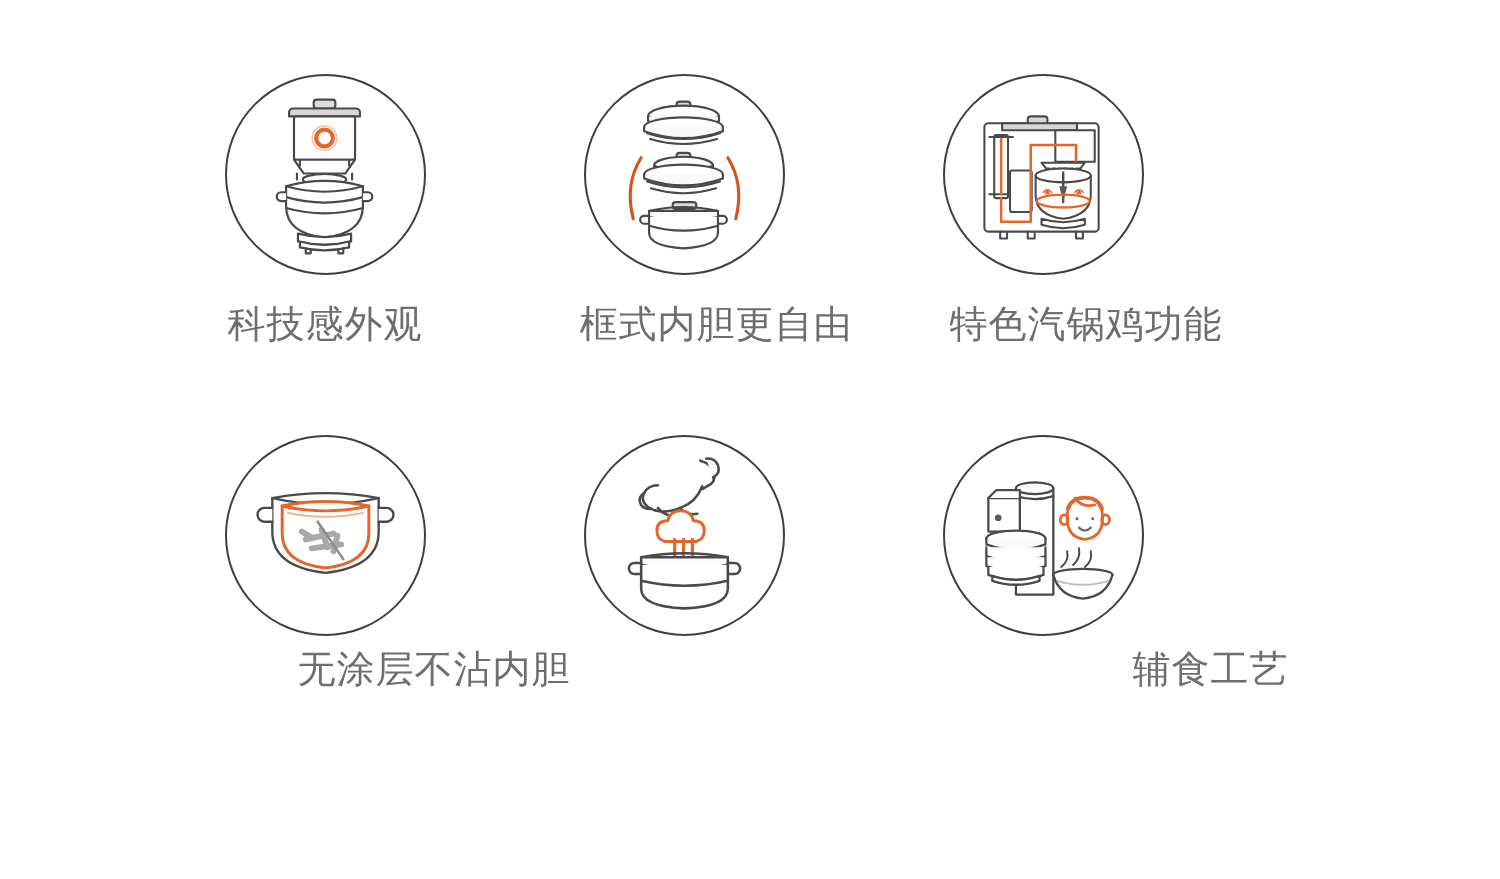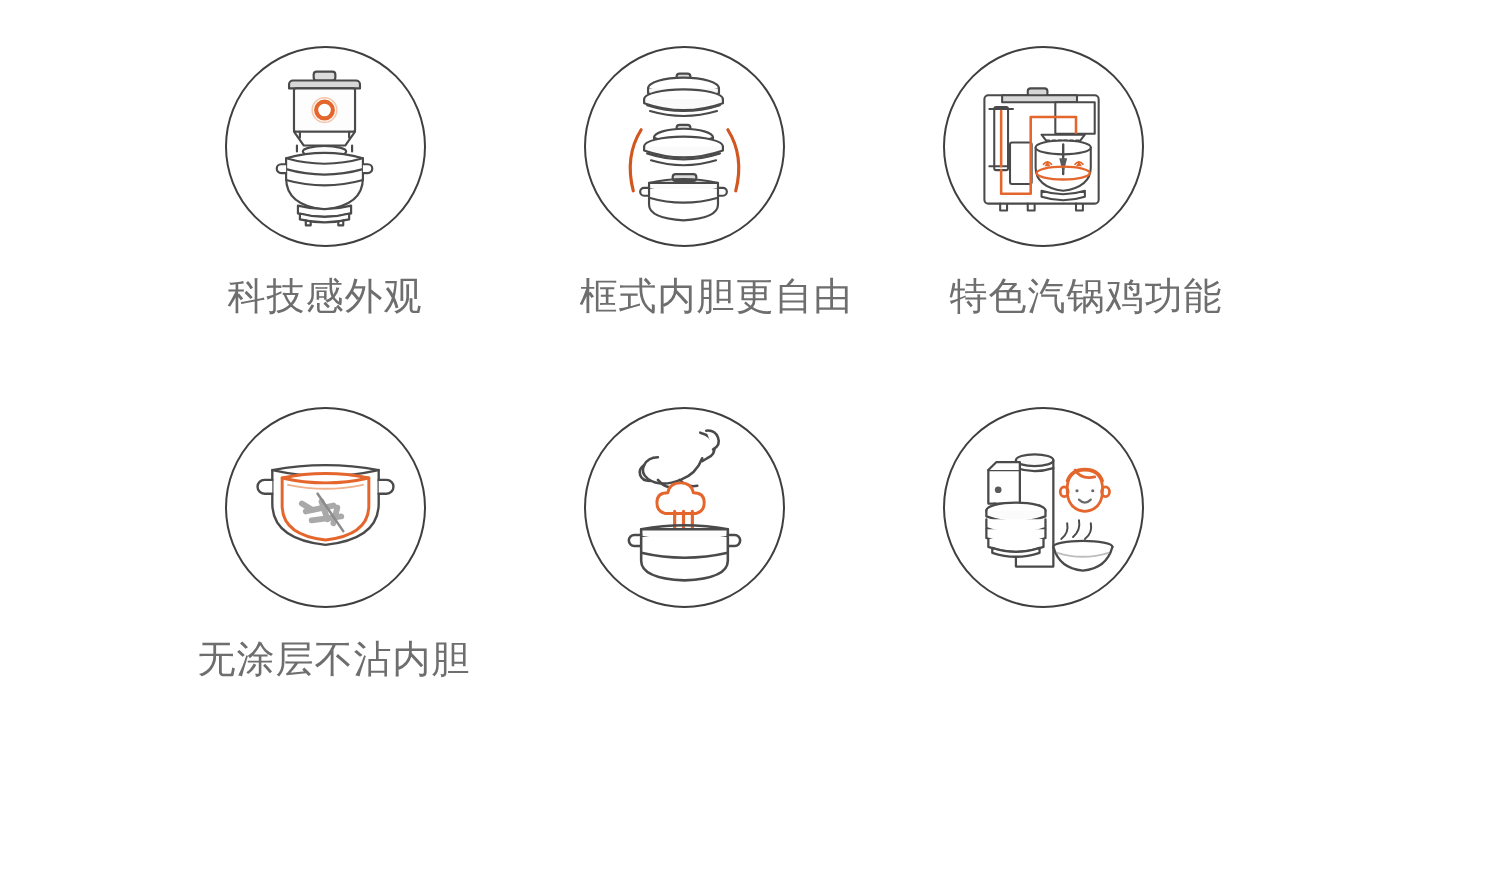--- a/index.html
+++ b/index.html
@@ -19,21 +19,21 @@
     position: absolute;
     left: 0;
     top: 0;
     width: 1500px;
     height: 879px;
     display: grid;
     grid-template-columns: 359px 359px 359px;
     grid-template-rows: 361px 361px;
     justify-content: center;
     align-content: start;
-    padding-top: 46px;
+    padding-top: 74px;
     box-sizing: border-box;
   }
   .feature-cell {
     position: relative;
     width: 359px;
   }
   .icon-circle {
     width: 201px;
     height: 201px;
     border: 2.2px solid #3f3f3f;
@@ -56,21 +56,22 @@
     margin-left: 16px;
     font-size: 38px;
     line-height: 1.15;
     color: #6e6e6e;
     letter-spacing: 1px;
     white-space: nowrap;
     font-weight: 400;
   }
   
   .row-2 .feature-label {
-    margin-top: 30px;
+    margin-top: 12px;
+    text-align: right;
   }
   .cell-4 .feature-label { margin-left: -14px; }
   .cell-5 .feature-label { margin-left: 2px; }
   .cell-6 .feature-label { margin-left: 28px; }
   .cell-2 .feature-label { margin-left: 9px; }
   .cell-3 .feature-label { margin-left: 20px; }
 </style>
 </head>
 <body>
 
@@ -308,15 +309,16 @@
             <path d="M118 132 q8 -6 6 -16" stroke-width="2"></path>
             <path d="M130 130 q8 -7 6 -17" stroke-width="2"></path>
             <path d="M142 132 q8 -6 6 -16" stroke-width="2"></path>
             <ellipse cx="140" cy="140" rx="30" ry="6" fill="#ffffff"></ellipse>
             <path d="M110 140 q6 22 30 24 q24 -2 30 -24" fill="#ffffff"></path>
             <path d="M114 146 q26 8 52 0" stroke="#bdbdbd" stroke-width="1.8"></path>
           </g>
         </g>
       </svg>
     </div>
+    <div class="feature-label">辅食工艺</div>
   </div>
 
 </div>
 
 </body></html>

